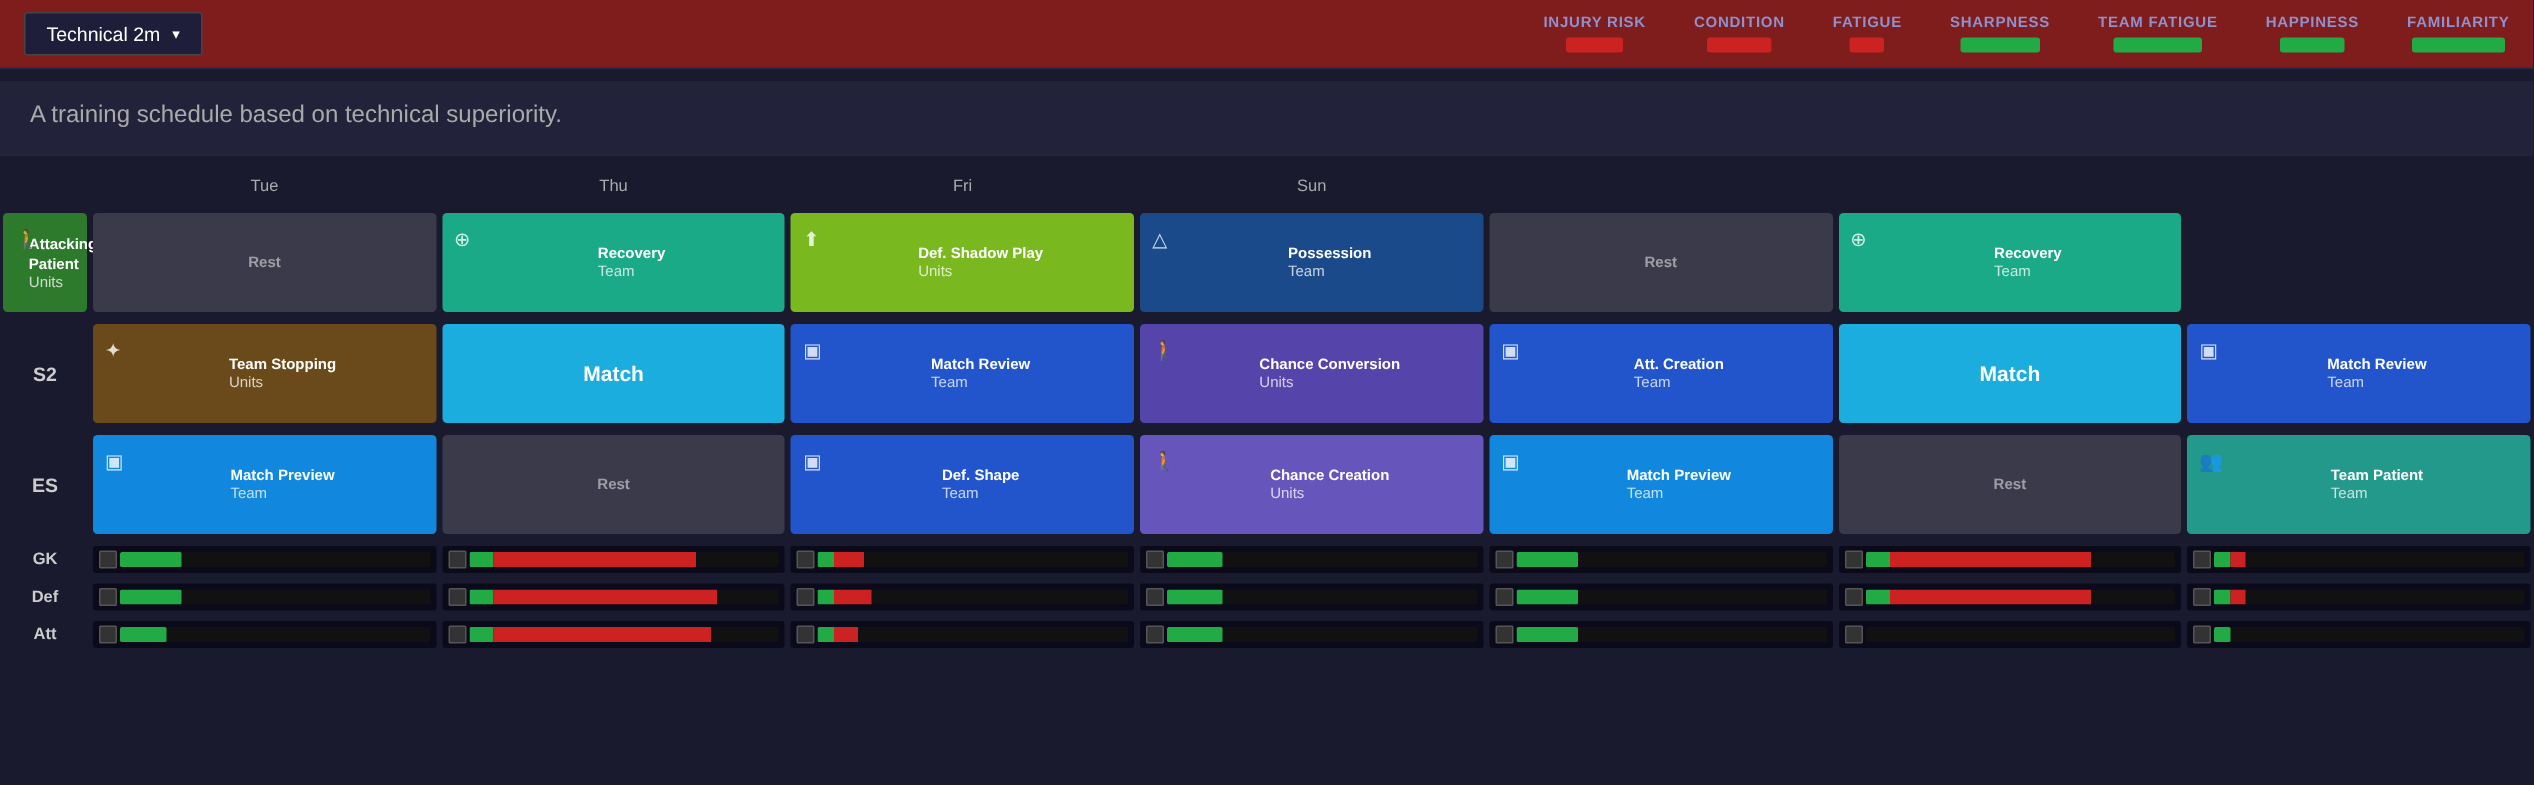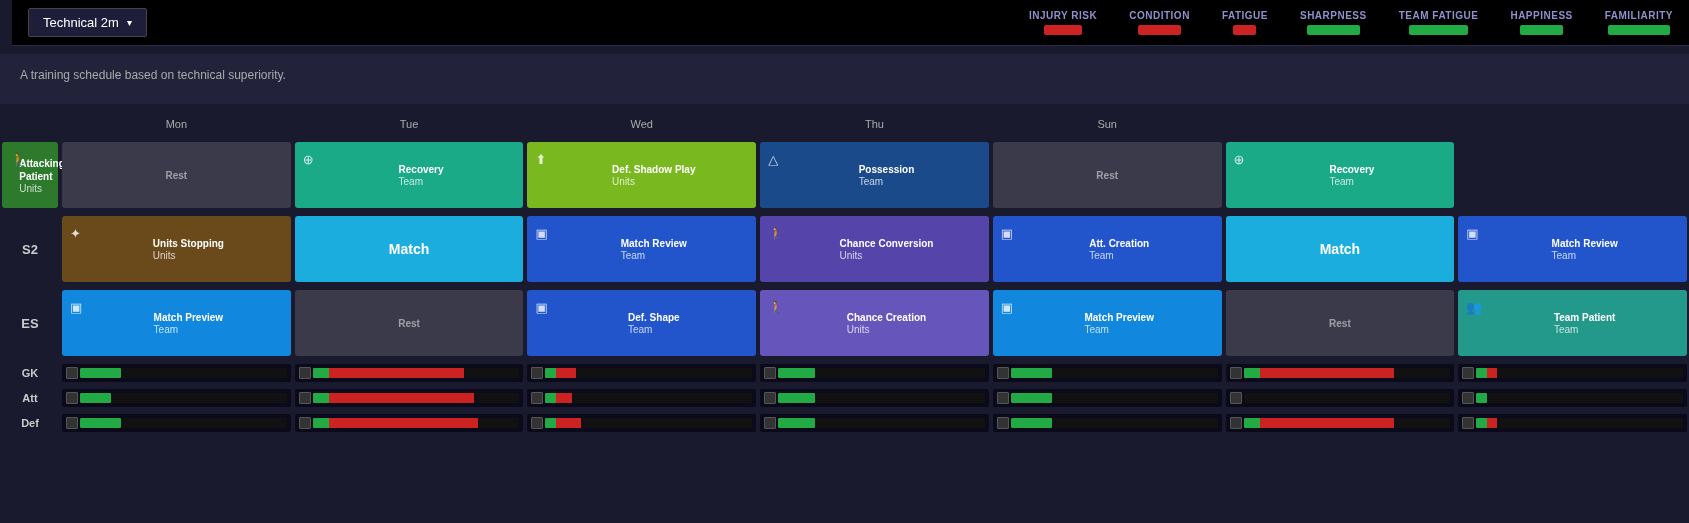--- a/index.html
+++ b/index.html
@@ -10,24 +10,23 @@
       font-size: 12px;
       min-width: 1689px;
       overflow-x: hidden;
     }
 
     
     .header {
       display: flex;
       align-items: center;
       padding: 8px 16px;
-      background: #000000;
+      background: #7f1d1d;
       border-bottom: 1px solid #2a2a4a;
       justify-content: space-between;
-      margin-left: 12px;
     }
     .dropdown-btn {
       background: #1e1e3a;
       border: 1px solid #444;
       color: #fff;
       padding: 6px 14px;
       cursor: pointer;
       font-size: 13px;
       display: flex;
       align-items: center;
@@ -56,21 +55,21 @@
       border-radius: 2px;
       width: 80px;
     }
 
     
     .description {
       background: #22223a;
       padding: 14px 20px;
       margin: 8px 0;
       color: #aaa;
-      font-size: 12px;
+      font-size: 16px;
       min-height: 50px;
     }
 
     
     .schedule {
       width: 100%;
       padding: 0 0 12px 0;
     }
 
     
@@ -215,24 +214,23 @@
 </div>
 
 <div class="description">
   <span>A training schedule based on technical superiority.</span>
 </div>
 
 <div class="schedule">
 
   <div class="day-header-row">
       <div></div>
-      <div class="day-header">Mon</div>
       <div class="day-header">Tue</div>
-      <div class="day-header">Wed</div>
       <div class="day-header">Thu</div>
+      <div class="day-header">Fri</div>
       <div class="day-header">Sun</div>
     </div>
 
   <div id="session-rows">
       <div class="session-row">
         <div class="cell" style="background: rgb(45, 122, 45);">
         <span class="cell-icon" style="font-size:13px;position:absolute;left:8px;top:10px;color:rgba(255,255,255,0.8);">🚶</span>
         <div class="cell-text" style="padding-left:24px;">
           <div class="cell-title">Attacking Patient</div>
           <div class="cell-subtitle">Units</div>
@@ -271,21 +269,21 @@
           <div class="cell-title">Recovery</div>
           <div class="cell-subtitle">Team</div>
         </div>
       </div>
       </div>
       <div class="session-row">
         <div class="row-label">S2</div>
         <div class="cell" style="background: rgb(106, 74, 26);">
         <span class="cell-icon" style="font-size:13px;position:absolute;left:8px;top:10px;color:rgba(255,255,255,0.8);">✦</span>
         <div class="cell-text" style="padding-left:24px;">
-          <div class="cell-title">Units Stopping</div>
+          <div class="cell-title">Team Stopping</div>
           <div class="cell-subtitle">Units</div>
         </div>
       </div>
         <div class="cell" style="background: rgb(26, 173, 221); display: flex; align-items: center; justify-content: center;">
           <span class="cell-title" style="font-size:14px;font-weight:bold;color:#fff;">Match</span>
         </div>
         <div class="cell" style="background: rgb(34, 85, 204);">
         <span class="cell-icon" style="font-size:13px;position:absolute;left:8px;top:10px;color:rgba(255,255,255,0.8);">▣</span>
         <div class="cell-text" style="padding-left:24px;">
           <div class="cell-title">Match Review</div>
@@ -415,20 +413,77 @@
           <div class="workload-icon"></div>
           <div class="workload-bar-container">
         <div style="display:flex;height:100%;">
           <div style="width:5%;background:#22aa44;"></div>
           <div style="width:5%;background:#cc2222;"></div>
         </div>
       </div>
         </div>
       </div>
       <div class="workload-row">
+        <div class="workload-label">Def</div>
+        <div class="workload-cell">
+          <div class="workload-icon"></div>
+          <div class="workload-bar-container">
+            <div style="width:20%;background:#22aa44;height:100%;border-radius:1px;"></div>
+          </div>
+        </div>
+        <div class="workload-cell">
+          <div class="workload-icon"></div>
+          <div class="workload-bar-container">
+        <div style="display:flex;height:100%;">
+          <div style="width:8%;background:#22aa44;"></div>
+          <div style="width:72%;background:#cc2222;"></div>
+        </div>
+      </div>
+        </div>
+        <div class="workload-cell">
+          <div class="workload-icon"></div>
+          <div class="workload-bar-container">
+        <div style="display:flex;height:100%;">
+          <div style="width:5%;background:#22aa44;"></div>
+          <div style="width:12%;background:#cc2222;"></div>
+        </div>
+      </div>
+        </div>
+        <div class="workload-cell">
+          <div class="workload-icon"></div>
+          <div class="workload-bar-container">
+            <div style="width:18%;background:#22aa44;height:100%;border-radius:1px;"></div>
+          </div>
+        </div>
+        <div class="workload-cell">
+          <div class="workload-icon"></div>
+          <div class="workload-bar-container">
+            <div style="width:20%;background:#22aa44;height:100%;border-radius:1px;"></div>
+          </div>
+        </div>
+        <div class="workload-cell">
+          <div class="workload-icon"></div>
+          <div class="workload-bar-container">
+        <div style="display:flex;height:100%;">
+          <div style="width:8%;background:#22aa44;"></div>
+          <div style="width:65%;background:#cc2222;"></div>
+        </div>
+      </div>
+        </div>
+        <div class="workload-cell">
+          <div class="workload-icon"></div>
+          <div class="workload-bar-container">
+        <div style="display:flex;height:100%;">
+          <div style="width:5%;background:#22aa44;"></div>
+          <div style="width:5%;background:#cc2222;"></div>
+        </div>
+      </div>
+        </div>
+      </div>
+      <div class="workload-row">
         <div class="workload-label">Att</div>
         <div class="workload-cell">
           <div class="workload-icon"></div>
           <div class="workload-bar-container">
             <div style="width:15%;background:#22aa44;height:100%;border-radius:1px;"></div>
           </div>
         </div>
         <div class="workload-cell">
           <div class="workload-icon"></div>
           <div class="workload-bar-container">
@@ -465,71 +520,14 @@
             <div style="width:0%;background:#22aa44;height:100%;border-radius:1px;"></div>
           </div>
         </div>
         <div class="workload-cell">
           <div class="workload-icon"></div>
           <div class="workload-bar-container">
             <div style="width:5%;background:#22aa44;height:100%;border-radius:1px;"></div>
           </div>
         </div>
       </div>
-      <div class="workload-row">
-        <div class="workload-label">Def</div>
-        <div class="workload-cell">
-          <div class="workload-icon"></div>
-          <div class="workload-bar-container">
-            <div style="width:20%;background:#22aa44;height:100%;border-radius:1px;"></div>
-          </div>
-        </div>
-        <div class="workload-cell">
-          <div class="workload-icon"></div>
-          <div class="workload-bar-container">
-        <div style="display:flex;height:100%;">
-          <div style="width:8%;background:#22aa44;"></div>
-          <div style="width:72%;background:#cc2222;"></div>
-        </div>
-      </div>
-        </div>
-        <div class="workload-cell">
-          <div class="workload-icon"></div>
-          <div class="workload-bar-container">
-        <div style="display:flex;height:100%;">
-          <div style="width:5%;background:#22aa44;"></div>
-          <div style="width:12%;background:#cc2222;"></div>
-        </div>
-      </div>
-        </div>
-        <div class="workload-cell">
-          <div class="workload-icon"></div>
-          <div class="workload-bar-container">
-            <div style="width:18%;background:#22aa44;height:100%;border-radius:1px;"></div>
-          </div>
-        </div>
-        <div class="workload-cell">
-          <div class="workload-icon"></div>
-          <div class="workload-bar-container">
-            <div style="width:20%;background:#22aa44;height:100%;border-radius:1px;"></div>
-          </div>
-        </div>
-        <div class="workload-cell">
-          <div class="workload-icon"></div>
-          <div class="workload-bar-container">
-        <div style="display:flex;height:100%;">
-          <div style="width:8%;background:#22aa44;"></div>
-          <div style="width:65%;background:#cc2222;"></div>
-        </div>
-      </div>
-        </div>
-        <div class="workload-cell">
-          <div class="workload-icon"></div>
-          <div class="workload-bar-container">
-        <div style="display:flex;height:100%;">
-          <div style="width:5%;background:#22aa44;"></div>
-          <div style="width:5%;background:#cc2222;"></div>
-        </div>
-      </div>
-        </div>
-      </div>
     </div>
 </div>
 
 </body></html>

